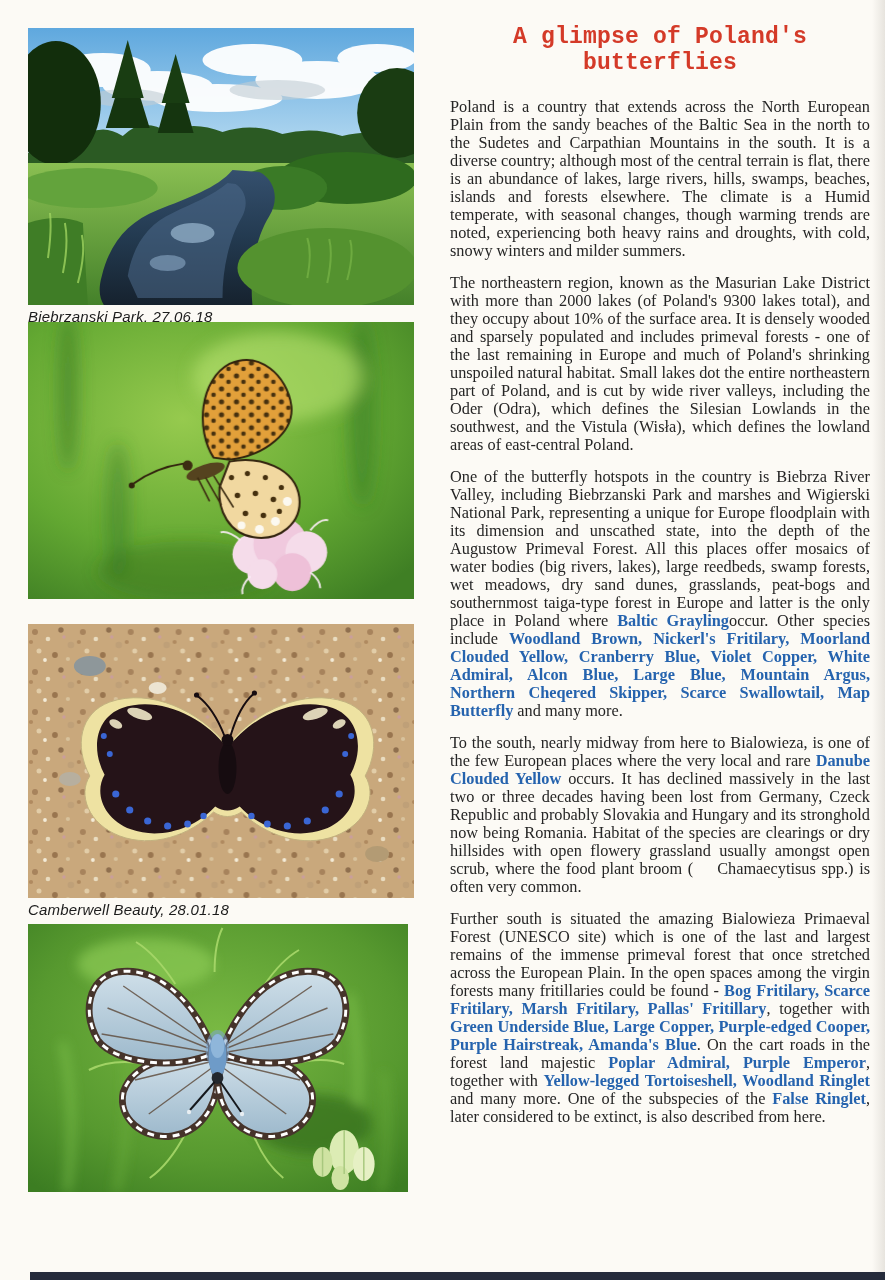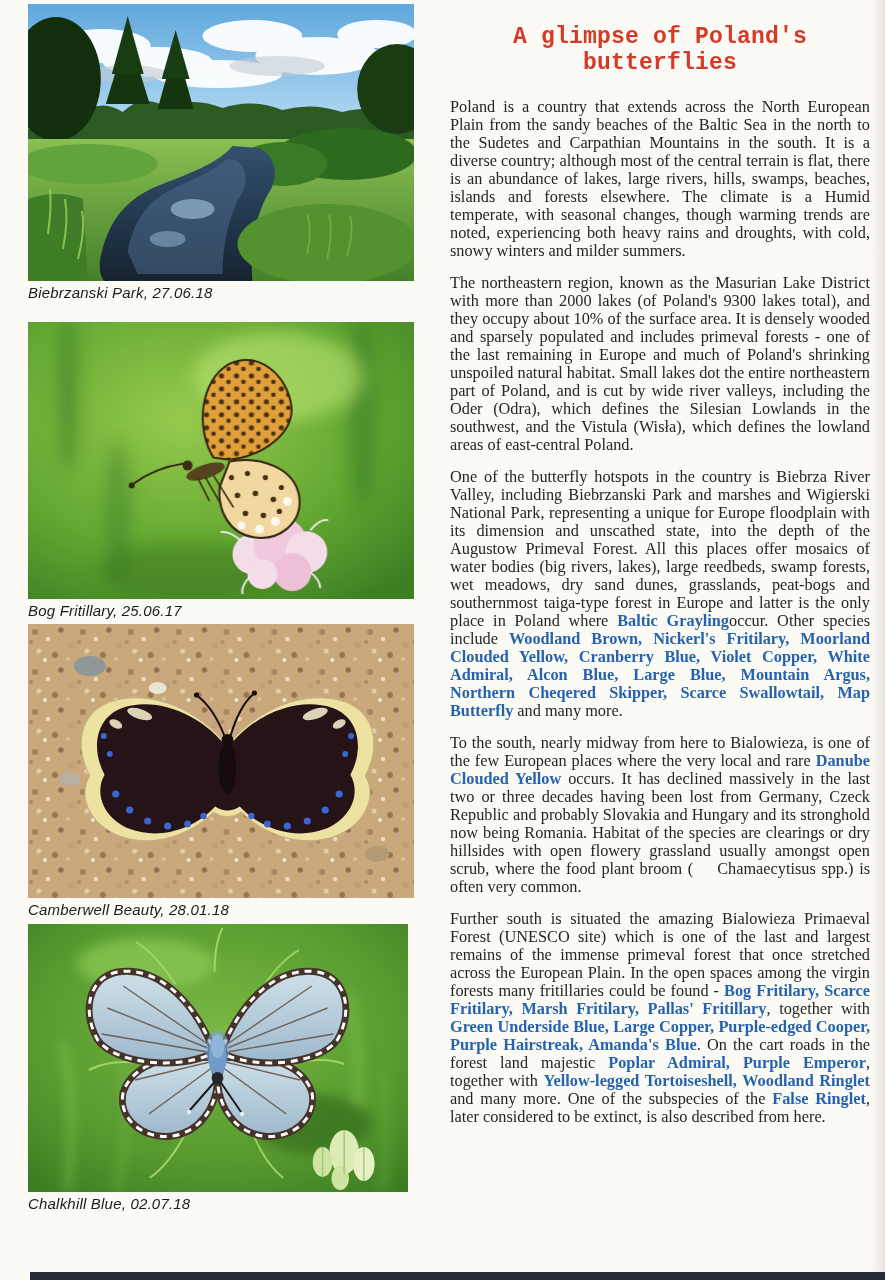--- a/index.html
+++ b/index.html
@@ -7,21 +7,21 @@
   .page{position:relative;width:885px;height:1280px;background:#fcfaf5;overflow:hidden;}
   .scan-edge-right{position:absolute;right:0;top:0;width:13px;height:1280px;
     background:linear-gradient(to right,rgba(0,0,0,0),#e7e4de);}
   .scan-edge-bottom{position:absolute;left:30px;right:0;bottom:0;height:8px;background:#252b3b;}
   
   .figure{position:absolute;left:28px;width:386px;margin:0;}
   .photo{width:100%;background:#888;overflow:hidden;}
   .photo svg{display:block;width:100%;height:100%;}
   .caption{font:italic 15px/20px "Liberation Sans",sans-serif;color:var(--caption-text,#1c1c1c);
     margin-top:2px;letter-spacing:.2px;}
-  #fig1{top:4px;} #fig1 .photo{height:277px;}
+  #fig1{top:28px;} #fig1 .photo{height:277px;}
   #fig2{top:322px;} #fig2 .photo{height:277px;}
   #fig3{top:624px;} #fig3 .photo{height:274px;}
   #fig4{top:924px;width:380px;} #fig4 .photo{height:268px;}
   
   .article{position:absolute;left:450px;top:24px;width:420px;}
   .article h1{margin:0 0 22px 0;text-align:center;font-family:Liberation Mono, monospace;
     font-size:23px;font-weight:bold;color:var(--title-red,#d43a28);letter-spacing:.2px;}
   .para{margin:0 0 14px 0;text-align:justify;font-size:16.3px;line-height:18px;
     color:var(--body-text,#252525);}
   .seg-species{color:var(--species-blue,#2563ae);font-weight:bold;}
@@ -165,21 +165,20 @@
           <path d="M-34,14 Q-62,18 -84,34" stroke="#32230e" stroke-width="2" fill="none"></path>
           <circle cx="-86" cy="36" r="3" fill="#32230e"></circle>
           <g stroke="#3c2c12" stroke-width="1.6" fill="none">
             <path d="M-20,28 L-8,52"></path>
               <path d="M-12,28 L4,56"></path>
               <path d="M-4,26 L16,58"></path>
           </g>
         </g>
       </svg>
     </div>
-    <figcaption class="caption">Bog Fritillary, 25.06.17</figcaption>
   </figure>
 
   <figure class="figure" id="fig3">
     <div class="photo">
       <svg viewBox="0 0 387 274" preserveAspectRatio="none">
         <defs>
           <pattern id="p3grv" width="48" height="40" patternUnits="userSpaceOnUse">
             <rect width="48" height="40" fill="#c9a87c"></rect>
             <circle cx="7" cy="8" r="3" fill="#a7835c"></circle>
               <circle cx="20" cy="15" r="2.3" fill="#e9dcc0"></circle>
@@ -310,21 +309,20 @@
           <ellipse cx="0" cy="4" rx="9" ry="22" fill="#6e9bc8"></ellipse>
           <ellipse cx="0" cy="-6" rx="7" ry="12" fill="#8fb6da"></ellipse>
           <circle cx="0" cy="26" r="6" fill="#23282e"></circle>
           <path d="M-3,30 L-28,58" stroke="#15181c" stroke-width="2" fill="none"></path>
           <path d="M3,30 L24,60" stroke="#15181c" stroke-width="2" fill="none"></path>
           <circle cx="-29" cy="60" r="2.2" fill="#e8eef2"></circle>
           <circle cx="25" cy="62" r="2.2" fill="#e8eef2"></circle>
         </g>
       </svg>
     </div>
-    <figcaption class="caption">Chalkhill Blue, 02.07.18</figcaption>
   </figure>
 
   <div class="article">
     <h1>A glimpse of Poland's butterflies</h1>
     <p class="para"><span>Poland is a country that extends across the North European Plain from the sandy beaches of the Baltic Sea in the north to the Sudetes and Carpathian Mountains in the south. It is a diverse country; although most of the central terrain is flat, there is an abundance of lakes, large rivers, hills, swamps, beaches, islands and forests elsewhere. The climate is a Humid temperate, with seasonal changes, though warming trends are noted, experiencing both heavy rains and droughts, with cold, snowy winters and milder summers.</span></p>
     <p class="para"><span>The northeastern region, known as the Masurian Lake District with more than 2000 lakes (of Poland's 9300 lakes total), and they occupy about 10% of the surface area. It is densely wooded and sparsely populated and includes primeval forests - one of the last remaining in Europe and much of Poland's shrinking unspoiled natural habitat. Small lakes dot the entire northeastern part of Poland, and is cut by wide river valleys, including the Oder (Odra), which defines the Silesian Lowlands in the southwest, and the Vistula (Wisła), which defines the lowland areas of east-central Poland.</span></p>
     <p class="para"><span>One of the butterfly hotspots in the country is Biebrza River Valley, including Biebrzanski Park and marshes and Wigierski National Park, representing a unique for Europe floodplain with its dimension and unscathed state, into the depth of the Augustow Primeval Forest. All this places offer mosaics of water bodies (big rivers, lakes), large reedbeds, swamp forests, wet meadows, dry sand dunes, grasslands, peat-bogs and southernmost taiga-type forest in Europe and latter is the only place in Poland where </span><span class="seg-species">Baltic Grayling</span><span>occur. Other species include </span><span class="seg-species">Woodland Brown, Nickerl's Fritilary, Moorland Clouded Yellow, Cranberry Blue, Violet Copper, White Admiral, Alcon Blue, Large Blue, Mountain Argus, Northern Cheqered Skipper, Scarce Swallowtail, Map Butterfly</span><span> and many more.</span></p>
     <p class="para"><span>To the south, nearly midway from here to Bialowieza, is one of the few European places where the very local and rare </span><span class="seg-species">Danube Clouded Yellow</span><span> occurs. It has declined massively in the last two or three decades having been lost from Germany, Czeck Republic and probably Slovakia and Hungary and its stronghold now being Romania. Habitat of the species are clearings or dry hillsides with open flowery grassland usually amongst open scrub, where the food plant broom (</span><span class="seg-italic">Chamaecytisus</span><span> spp.) is often very common.</span></p>
     <p class="para"><span>Further south is situated the amazing Bialowieza Primaeval Forest (UNESCO site) which is one of the last and largest remains of the immense primeval forest that once stretched across the European Plain. In the open spaces among the virgin forests many fritillaries could be found - </span><span class="seg-species">Bog Fritilary, Scarce Fritilary, Marsh Fritilary, Pallas' Fritillary</span><span>, together with </span><span class="seg-species">Green Underside Blue, Large Copper, Purple-edged Cooper, Purple Hairstreak, Amanda's Blue</span><span>.  On the cart roads in the forest land majestic </span><span class="seg-species">Poplar Admiral, Purple Emperor</span><span>, together with </span><span class="seg-species">Yellow-legged Tortoiseshell, Woodland Ringlet</span><span> and many more. One of the subspecies of the </span><span class="seg-species">False Ringlet</span><span>, later considered to be extinct, is also described from here.</span></p>
   </div>

